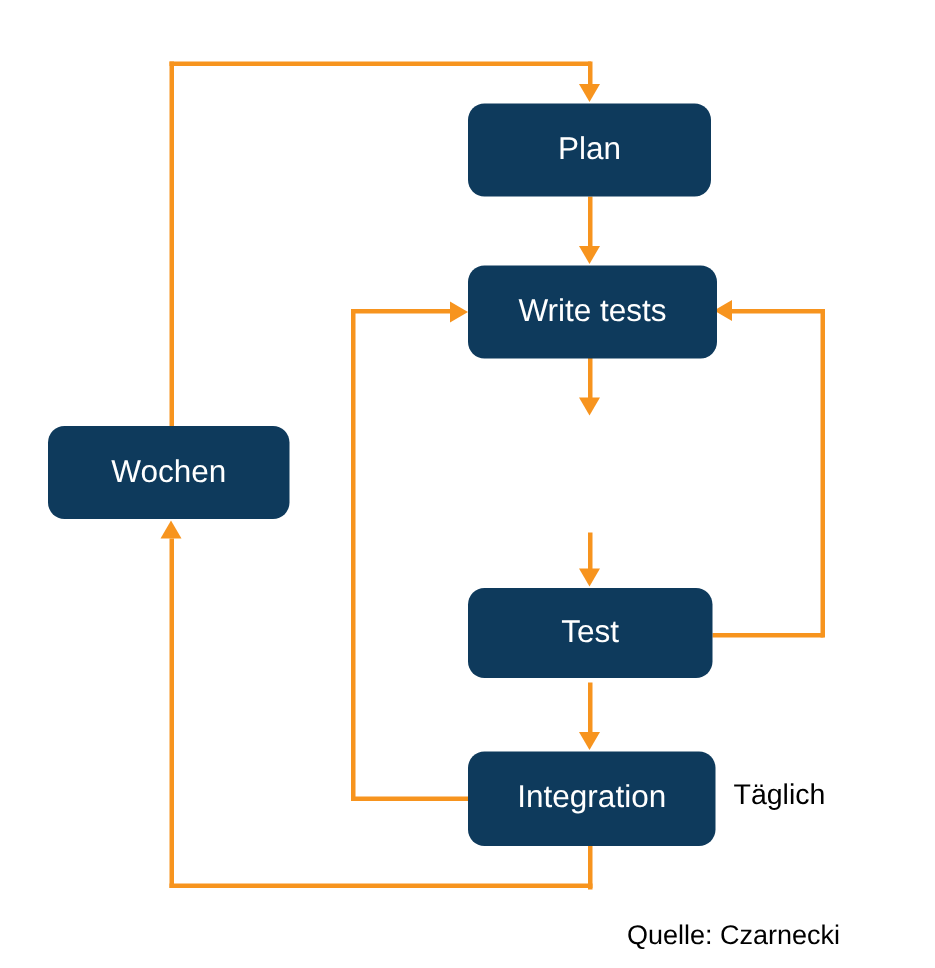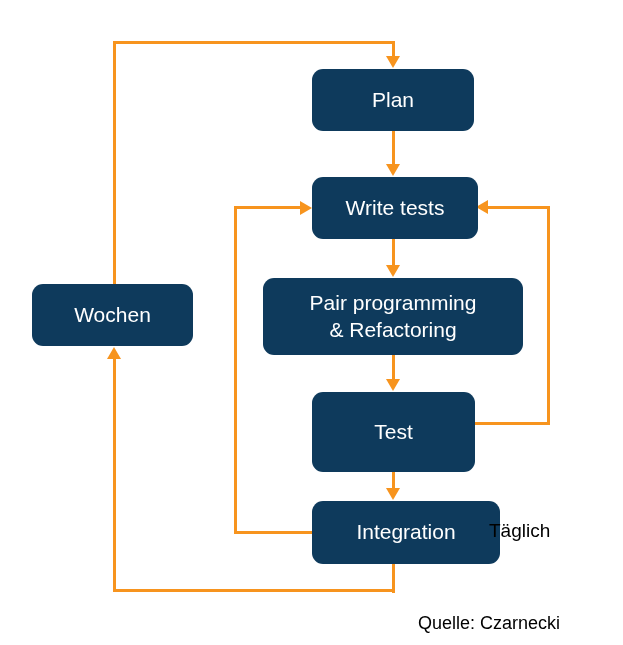--- a/index.html
+++ b/index.html
@@ -39,22 +39,22 @@
     color: var(--label-text, #000000);
     font-size: 19px;
     white-space: nowrap;
   }
   .note-small { font-size: 18px; }
 
   
   #node-plan        { left: 312px; top:  69px; width: 162px; height: 62px; }
   #node-write-tests { left: 312px; top: 177px; width: 166px; height: 62px; }
   #node-pair        { left: 263px; top: 278px; width: 260px; height: 77px; }
-  #node-test        { left: 312px; top: 392px; width: 163px; height: 80px; }
-  #node-integration { left: 312px; top: 501px; width: 188px; height: 63px; }
+  #node-test        { left: 312px; top: 392px; width: 163px; height: 60px; }
+  #node-integration { left: 312px; top: 501px; width: 165px; height: 63px; }
   #node-release     { left:  32px; top: 284px; width: 161px; height: 62px; }
 
   
   #l-top-h            { left: 113px; top:  41px; width: 281px; height: 3px; }
   #l-release-up-v     { left: 113px; top:  41px; width: 3px;  height: 244px; }
   #l-into-plan-v      { left: 392px; top:  41px; width: 3px;  height: 16px; }
   #l-plan-write-v     { left: 392px; top: 131px; width: 3px;  height: 34px; }
   #l-write-pair-v     { left: 392px; top: 238px; width: 3px;  height: 28px; }
   #l-pair-test-v      { left: 392px; top: 355px; width: 3px;  height: 25px; }
   #l-test-integ-v     { left: 392px; top: 455px; width: 3px;  height: 34px; }
@@ -111,24 +111,20 @@
   <div class="ah ah-left" id="a-rloop-in"></div>
   <div class="ah ah-right" id="a-lloop-in"></div>
   <div class="ah ah-up" id="a-into-release"></div>
 
   <div class="node" id="node-plan">
     <span>Plan</span>
   </div>
   <div class="node" id="node-write-tests">
     <span>Write tests</span>
   </div>
-  <div class="node" id="node-pair">
-    <span>Pair programming</span>
-    <span>&amp; Refactoring</span>
-  </div>
   <div class="node" id="node-test">
     <span>Test</span>
   </div>
   <div class="node" id="node-integration">
     <span>Integration</span>
   </div>
   <div class="node" id="node-release">
     <span>Wochen</span>
   </div>
 

